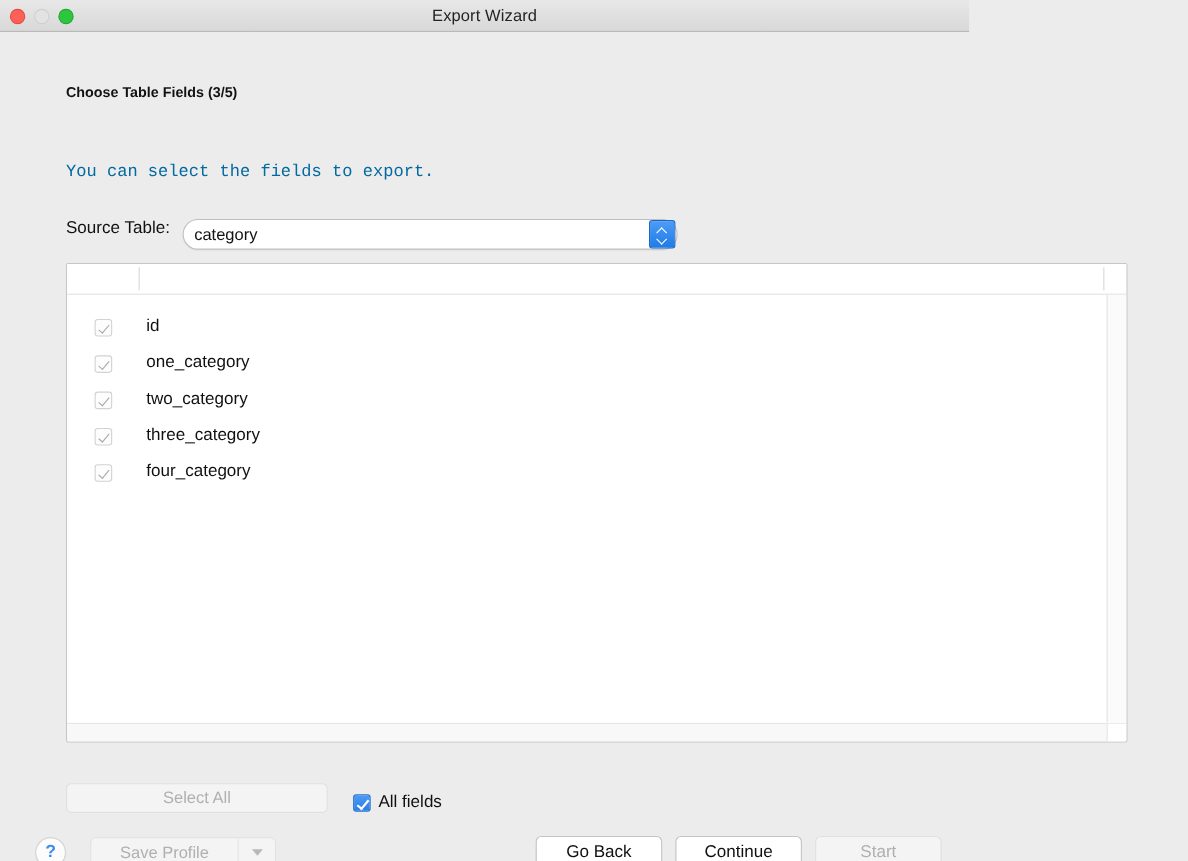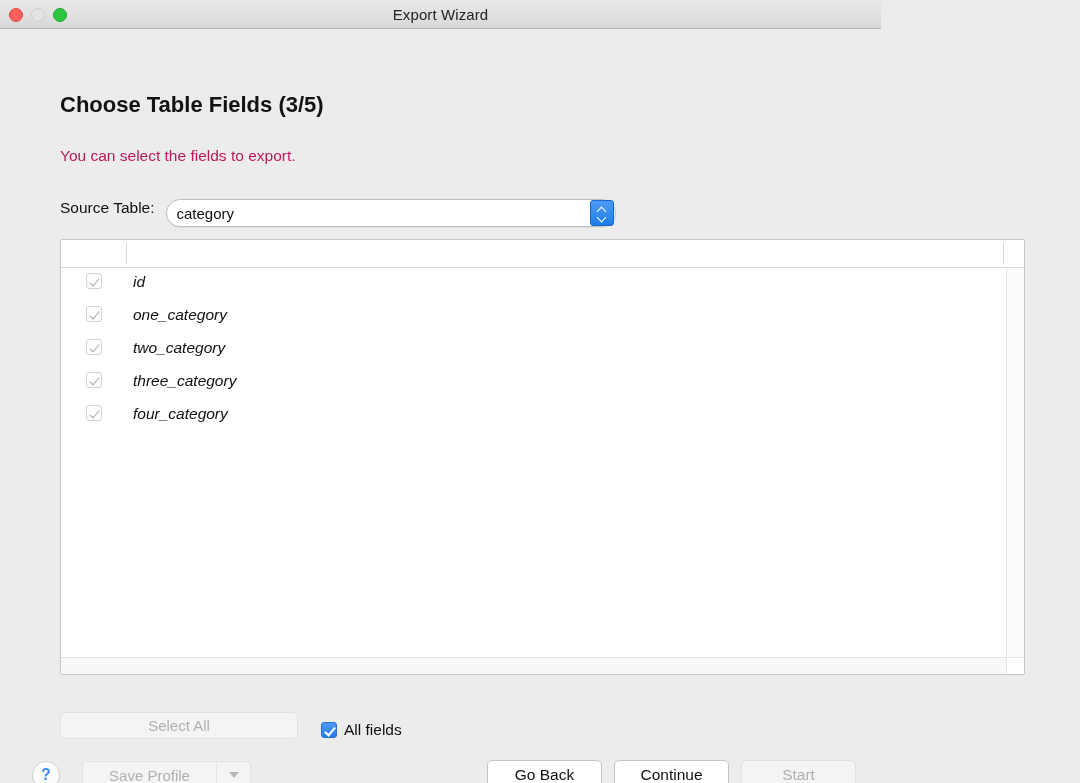--- a/index.html
+++ b/index.html
@@ -61,31 +61,32 @@
   
   .content {
     position: relative;
     flex: 1;
     padding: 0;
   }
 
   .heading {
     position: absolute;
     left: 60px;
-    top: 63px;
-    font-size: 22px;
+    top: 47px;
+    font-size: 13px;
     font-weight: bold;
     color: #121212;
   }
   .subtitle {
     position: absolute;
     left: 60px;
     top: 118px;
     font-size: 15.5px;
-    color: #be185d;
+    color: #0369a1;
+    font-family: Liberation Mono, monospace;
   }
 
   
   .source-row {
     position: absolute;
     left: 60px;
     top: 170px;
     display: flex;
     align-items: flex-start;
   }
@@ -180,22 +181,21 @@
     background: #ffffff;
     display: flex;
   }
   .rows {
     flex: 1;
     padding-top: 5px;
   }
   .field-row {
     height: 33px;
     display: flex;
-    align-items: flex-start;
-    font-style: italic;
+    align-items: flex-end;
   }
   .cb-cell {
     width: 65px;
     display: flex;
     justify-content: center;
     align-items: center;
   }
   .checkbox-disabled {
     width: 16px;
     height: 16px;

